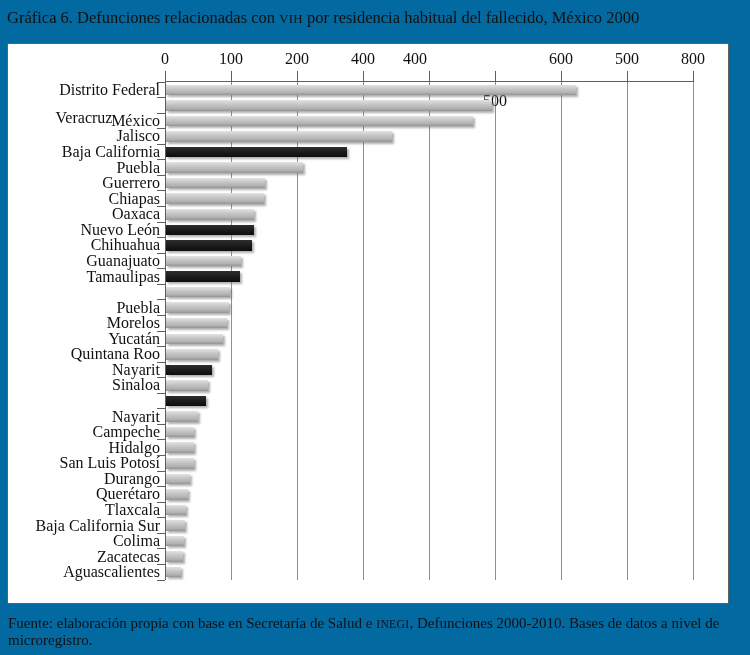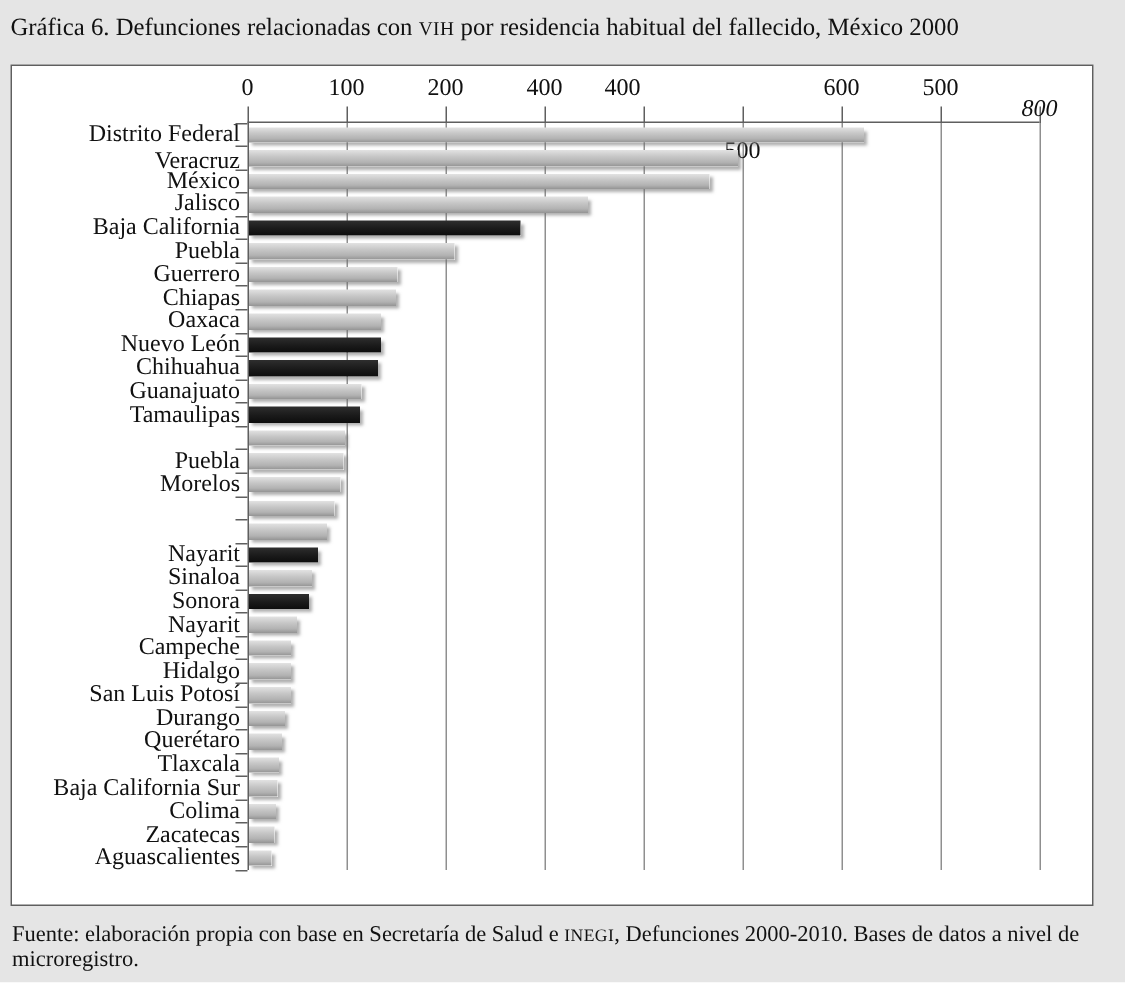--- a/index.html
+++ b/index.html
@@ -6,21 +6,21 @@
     margin: 0;
     padding: 0;
     background: #ffffff;
     font-family: "Liberation Serif", "DejaVu Serif", serif;
     color: #1a1a1a;
   }
   .page {
     position: relative;
     width: 750px;
     height: 655px;
-    background: #e5e5e5;
+    background: #0369a1;
     overflow: hidden;
   }
   .chart-title {
     position: absolute;
     left: 7px;
     top: 8px;
     font-size: 16.5px;
     white-space: nowrap;
     color: #111;
   }
@@ -128,21 +128,21 @@
         <div class="xtick-mark" style="left: 486.5px; top: 27px;"></div>
         <div class="xtick-label" style="left: 457px; top: 6px; margin-top: 42px;">500</div>
         <div class="gridline" style="left: 552.5px; top: 38px; height: 498px; background: rgb(143, 143, 143);"></div>
         <div class="xtick-mark" style="left: 552.5px; top: 27px;"></div>
         <div class="xtick-label" style="left: 523px; top: 6px;">600</div>
         <div class="gridline" style="left: 618.5px; top: 38px; height: 498px; background: rgb(143, 143, 143);"></div>
         <div class="xtick-mark" style="left: 618.5px; top: 27px;"></div>
         <div class="xtick-label" style="left: 589px; top: 6px;">500</div>
         <div class="gridline" style="left: 684.5px; top: 38px; height: 498px; background: rgb(143, 143, 143);"></div>
         <div class="xtick-mark" style="left: 684.5px; top: 27px;"></div>
-        <div class="xtick-label" style="left: 655px; top: 20px; font-style: italic;">800</div>
+        <div class="xtick-label" style="left: 655px; top: 6px;">800</div>
         <div class="axis-line-x" style="left: 157px; top: 37px; width: 528px;"></div>
         <div class="ytick-mark" style="left: 149px; top: 37.5px;"></div>
         <div class="ytick-mark" style="left: 149px; top: 53.0625px;"></div>
         <div class="ytick-mark" style="left: 149px; top: 68.625px;"></div>
         <div class="ytick-mark" style="left: 149px; top: 84.1875px;"></div>
         <div class="ytick-mark" style="left: 149px; top: 99.75px;"></div>
         <div class="ytick-mark" style="left: 149px; top: 115.312px;"></div>
         <div class="ytick-mark" style="left: 149px; top: 130.875px;"></div>
         <div class="ytick-mark" style="left: 149px; top: 146.438px;"></div>
         <div class="ytick-mark" style="left: 149px; top: 162px;"></div>
@@ -165,21 +165,21 @@
         <div class="ytick-mark" style="left: 149px; top: 426.562px;"></div>
         <div class="ytick-mark" style="left: 149px; top: 442.125px;"></div>
         <div class="ytick-mark" style="left: 149px; top: 457.688px;"></div>
         <div class="ytick-mark" style="left: 149px; top: 473.25px;"></div>
         <div class="ytick-mark" style="left: 149px; top: 488.812px;"></div>
         <div class="ytick-mark" style="left: 149px; top: 504.375px;"></div>
         <div class="ytick-mark" style="left: 149px; top: 519.938px;"></div>
         <div class="ytick-mark" style="left: 149px; top: 535.5px;"></div>
         <div class="cat-label" style="top: 37.7812px; width: 152px;">Distrito Federal</div>
         <div class="bar gray" style="left: 158px; top: 40.5312px; width: 409.86px;"></div>
-        <div class="cat-label" style="top: 56px; width: 152px;">Veracruz</div>
+        <div class="cat-label" style="top: 66px; width: 152px; text-align: center;">Veracruz</div>
         <div class="bar gray" style="left: 158px; top: 56.0938px; width: 326.04px;"></div>
         <div class="cat-label" style="top: 68.9062px; width: 152px;">México</div>
         <div class="bar gray" style="left: 158px; top: 71.6562px; width: 306.9px;"></div>
         <div class="cat-label" style="top: 84.4688px; width: 152px;">Jalisco</div>
         <div class="bar gray" style="left: 158px; top: 87.2188px; width: 225.72px;"></div>
         <div class="cat-label" style="top: 100.031px; width: 152px;">Baja California</div>
         <div class="bar black" style="left: 158px; top: 102.781px; width: 180.84px;"></div>
         <div class="cat-label" style="top: 115.594px; width: 152px;">Puebla</div>
         <div class="bar gray" style="left: 158px; top: 118.344px; width: 137.28px;"></div>
         <div class="cat-label" style="top: 131.156px; width: 152px;">Guerrero</div>
@@ -194,27 +194,28 @@
         <div class="bar black" style="left: 158px; top: 196.156px; width: 85.8px;"></div>
         <div class="cat-label" style="top: 208.969px; width: 152px;">Guanajuato</div>
         <div class="bar gray" style="left: 158px; top: 211.719px; width: 75.24px;"></div>
         <div class="cat-label" style="top: 224.531px; width: 152px;">Tamaulipas</div>
         <div class="bar black" style="left: 158px; top: 227.281px; width: 73.92px;"></div>
         <div class="bar gray" style="left: 158px; top: 242.844px; width: 64.02px;"></div>
         <div class="cat-label" style="top: 255.656px; width: 152px;">Puebla</div>
         <div class="bar gray" style="left: 158px; top: 258.406px; width: 62.7px;"></div>
         <div class="cat-label" style="top: 271.219px; width: 152px;">Morelos</div>
         <div class="bar gray" style="left: 158px; top: 273.969px; width: 60.72px;"></div>
+        <div class="cat-label" style="top: 286.781px; width: 152px;">Yucatán</div>
         <div class="bar gray" style="left: 158px; top: 289.531px; width: 57.42px;"></div>
+        <div class="cat-label" style="top: 302.344px; width: 152px;">Quintana Roo</div>
         <div class="bar gray" style="left: 158px; top: 305.094px; width: 52.14px;"></div>
         <div class="cat-label" style="top: 317.906px; width: 152px;">Nayarit</div>
         <div class="bar black" style="left: 158px; top: 320.656px; width: 45.54px;"></div>
         <div class="cat-label" style="top: 333.469px; width: 152px;">Sinaloa</div>
         <div class="bar gray" style="left: 158px; top: 336.219px; width: 41.58px;"></div>
-        <div class="cat-label" style="top: 349.031px; width: 152px;">Sonora</div>
         <div class="bar black" style="left: 158px; top: 351.781px; width: 39.6px;"></div>
         <div class="cat-label" style="top: 364.594px; width: 152px;">Nayarit</div>
         <div class="bar gray" style="left: 158px; top: 367.344px; width: 32.34px;"></div>
         <div class="cat-label" style="top: 380.156px; width: 152px;">Campeche</div>
         <div class="bar gray" style="left: 158px; top: 382.906px; width: 28.38px;"></div>
         <div class="cat-label" style="top: 395.719px; width: 152px;">Hidalgo</div>
         <div class="bar gray" style="left: 158px; top: 398.469px; width: 28.38px;"></div>
         <div class="cat-label" style="top: 411.281px; width: 152px;">San Luis Potosí</div>
         <div class="bar gray" style="left: 158px; top: 414.031px; width: 27.72px;"></div>
         <div class="cat-label" style="top: 426.844px; width: 152px;">Durango</div>

